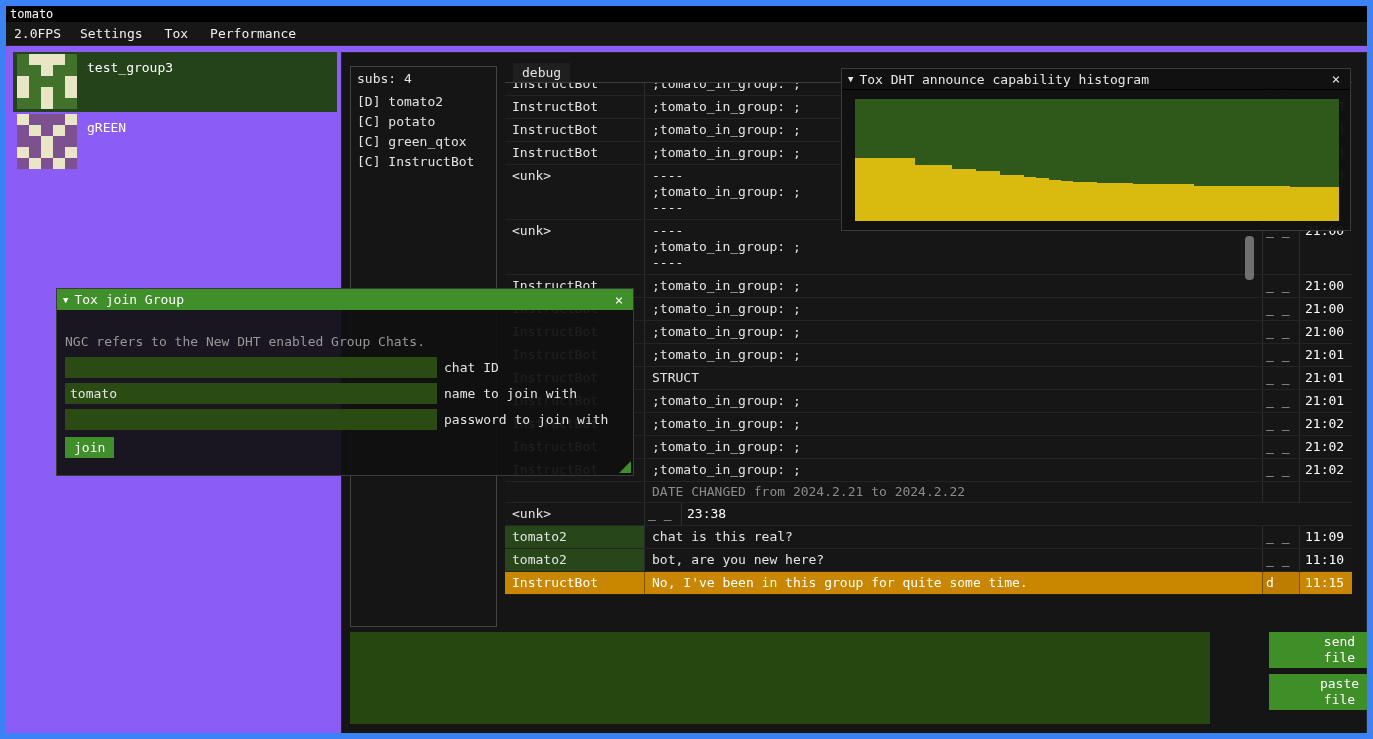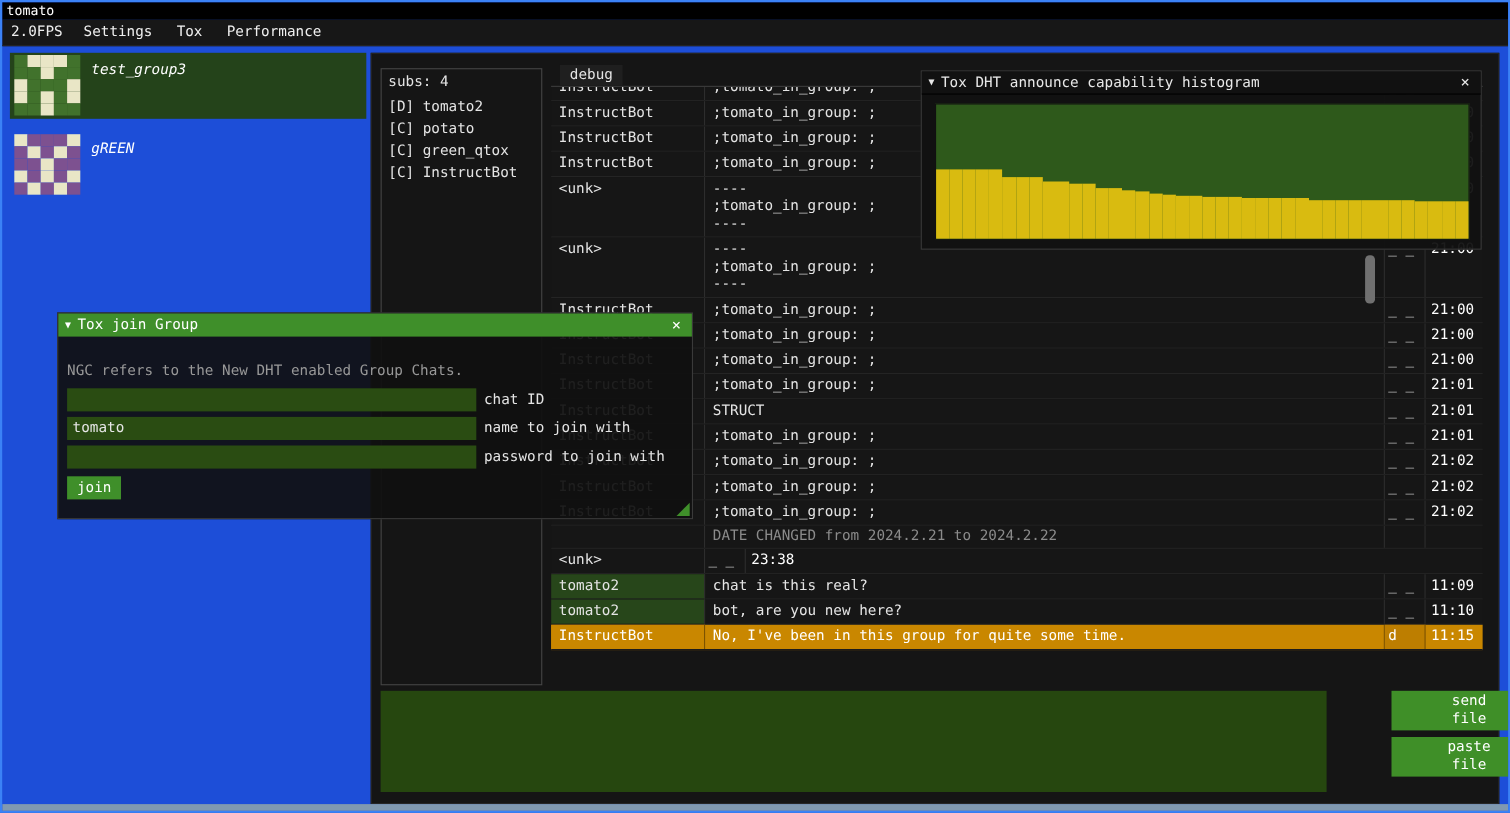--- a/index.html
+++ b/index.html
@@ -1,25 +1,25 @@
 <!DOCTYPE html>
 <html><head>
 <meta charset="utf-8">
 <style>
   *{margin:0;padding:0;box-sizing:border-box;}
   html,body{width:1373px;height:739px;}
   body{background:#0c0c0c;font-family:"DejaVu Sans Mono",monospace;font-size:13px;color:#e4e4e4;overflow:hidden;position:relative;}
-  #screen{position:absolute;inset:0;border:2px solid #3b82f6;background:#1d4ed8;overflow:hidden;}
+  #screen{position:absolute;inset:0;border:6px solid #3b82f6;background:#8b5cf6;overflow:hidden;}
   #titlebar{position:absolute;left:0;top:0;width:100%;height:16px;background:#000;padding:1px 4px;font-size:12px;color:#fff;}
   #menubar{position:absolute;left:0;top:16px;width:100%;height:24px;background:#171717;border-bottom:1px solid #262626;display:flex;align-items:stretch;}
   .menu-item{padding:4px 11px;color:#efefef;cursor:default;}
   .menu-item.fps{padding:4px 8px;}
 
   #grouplist{position:absolute;left:7px;top:46px;width:324px;}
-  .group-row{display:flex;height:60px;margin-bottom:12px;cursor:pointer;font-style:italic;}
+  .group-row{display:flex;height:60px;margin-bottom:0;cursor:pointer;}
   .group-row.selected{background:#24431a;}
   .avatar{display:grid;grid-template-columns:repeat(5,12px);grid-template-rows:repeat(5,11px);width:60px;height:55px;margin:2px 0 0 4px;flex:none;}
   .group-label{padding:8px 0 0 10px;color:#fff;}
 
   #mainwin{position:absolute;left:335px;top:46px;width:1026px;height:683px;background:#151515;border:1px solid #262626;}
   #members{position:absolute;left:8px;top:13px;width:147px;height:561px;border:1px solid #454545;}
   #members-header{padding:4px 6px 6px;}
   .member-item{padding:2px 6px;line-height:16px;cursor:pointer;}
 
   #tabbar{position:absolute;left:163px;top:10px;width:847px;height:20px;border-bottom:1px solid #3c3c3c;}

